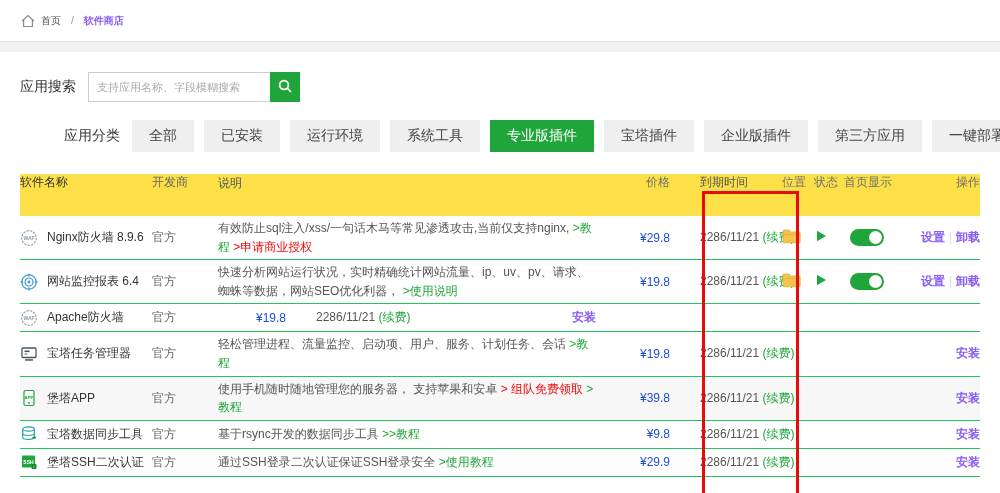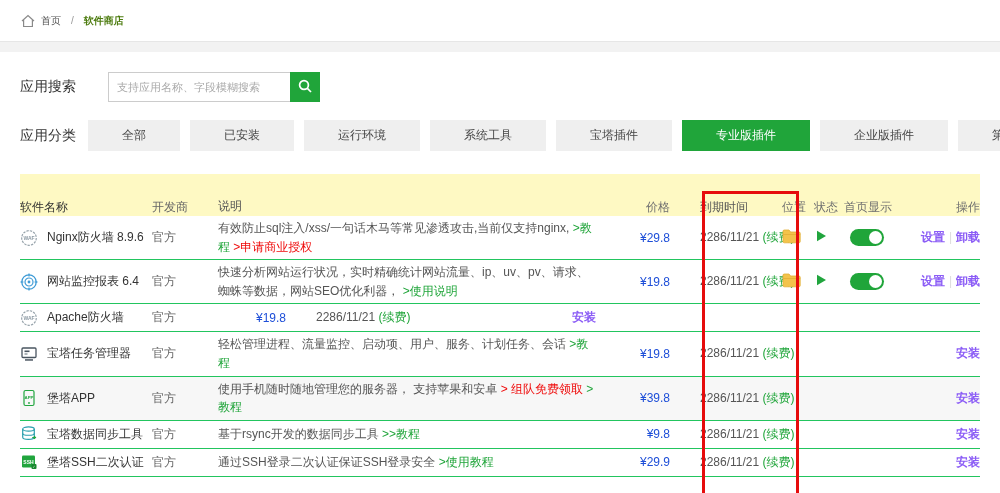--- a/index.html
+++ b/index.html
@@ -3,39 +3,39 @@
 <meta charset="utf-8">
 <style>
   * { margin:0; padding:0; box-sizing:border-box; }
   html,body { width:1000px; height:493px; overflow:hidden; background:#fff;
     font-family:"Liberation Sans","DejaVu Sans",sans-serif; position:relative; }
   
   .topbar { height:42px; border-bottom:1px solid #e6e6e6; display:flex; align-items:center; padding:0 20px; background:#fff; }
   .crumb { display:flex; align-items:center; font-size:10px; color:#555; }
   .crumb .home-ic { margin-right:5px; display:inline-flex; }
   .crumb .sep { margin:0 10px; color:#999; }
-  .crumb .cur { color:#4d7c0f; font-weight:bold; }
+  .crumb .cur { color:#8b5cf6; font-weight:bold; }
   .grey-strip { height:10px; background:#f2f2f2; }
   .content { padding:0 20px; }
   
-  .search-row { margin-top:20px; display:flex; align-items:center;gap:20px; }
+  .search-row { margin-top:20px; display:flex; align-items:center; }
   .row-label { font-size:14px; color:#333; width:68px; flex:none; }
   .search-group { display:flex; }
   .search-input { width:182px; height:30px; border:1px solid #ccc; border-right:none; padding:0 8px; font-size:11px; color:#333; outline:none; }
   .search-input::placeholder { color:#aaa; }
   .search-btn { width:30px; height:30px; background:#20a53a; border:none; display:flex; align-items:center; justify-content:center; cursor:pointer; }
   
-  .cat-row { margin-top:17px; display:flex; align-items:center; }
+  .cat-row { margin-top:17px; display:flex; align-items:center;margin-left:44px; }
   .cat-btns { display:flex; gap:10px; flex:1; }
-  .cat-btn { background:#efefef; color:#454545; font-size:12px; padding:7px 34px; border:none; cursor:pointer; white-space:nowrap; }
+  .cat-btn { background:#efefef; color:#454545; font-size:14px; padding:7px 17px; border:none; cursor:pointer; white-space:nowrap; }
   .cat-btn.active { background:#20a53a; color:#fff; }
   .update-btn { background:#fff; border:1px solid #ddd; color:#555; font-size:12px; padding:7px 13px; cursor:pointer; white-space:nowrap; }
   
   .table { margin-top:22px; font-size:12px; }
-  .thead { display:flex; align-items:flex-end; background:#fef9c3; min-height:42px; color:#707070;font-family:Liberation Serif, serif; }
+  .thead { display:flex; align-items:flex-start; background:#fde047; min-height:42px; color:#707070;font-family:Liberation Serif, serif; }
   .trow { display:flex; align-items:center; min-height:28px; padding:3px 0; border-bottom:1px solid #22c55e; background:#fff; }
   .trow.stripe { background:#f7f7f7; }
   .c-name { width:132px; flex:none; display:flex; align-items:center; color:#333; }
   .c-name .ic { width:18px; height:18px; margin-right:9px; flex:none; display:inline-flex; }
   .c-dev { width:66px; flex:none; color:#666; }
   .c-desc { flex:1; color:#555; line-height:1.55; padding-right:8px; }
   .c-desc .lnk-green { color:#20a53a; cursor:pointer; }
   .c-desc .lnk-red { color:#ef0b0b; cursor:pointer; }
   .c-price { width:68px; flex:none; text-align:right; color:#1d4ed8; }
   .c-expire { width:112px; flex:none; padding-left:30px; color:#555; white-space:nowrap; }
@@ -88,22 +88,22 @@
     </div>
   </div>
 
   <div class="cat-row">
     <span class="row-label">应用分类</span>
     <div class="cat-btns" id="cat-btns">
         <button class="cat-btn">全部</button>
         <button class="cat-btn">已安装</button>
         <button class="cat-btn">运行环境</button>
         <button class="cat-btn">系统工具</button>
+        <button class="cat-btn active">专业版插件</button>
         <button class="cat-btn">宝塔插件</button>
-        <button class="cat-btn active">专业版插件</button>
         <button class="cat-btn">企业版插件</button>
         <button class="cat-btn">第三方应用</button>
         <button class="cat-btn">一键部署</button>
       </div>
     <button class="update-btn">更新软件列表</button>
   </div>
 
   <div class="table">
     <div class="thead" id="thead">
         <div class="c-name">软件名称</div>

